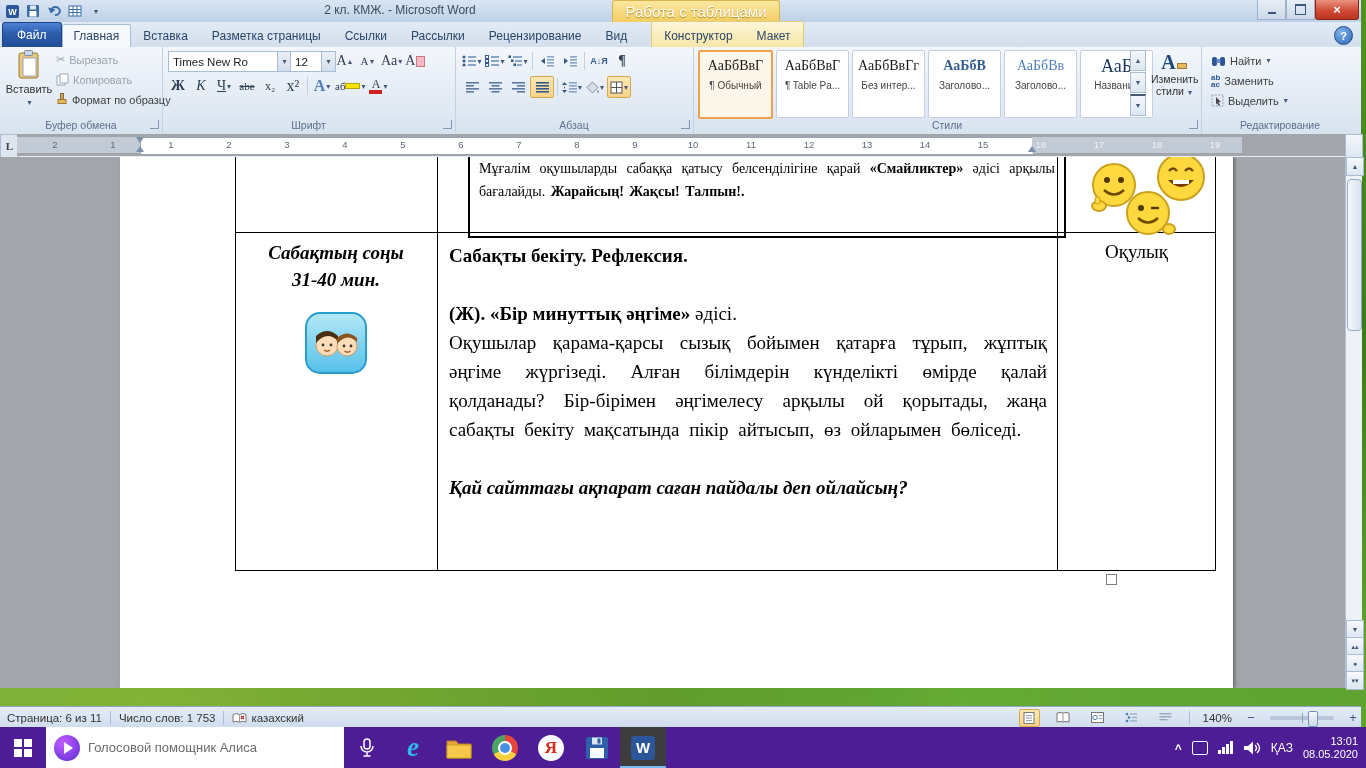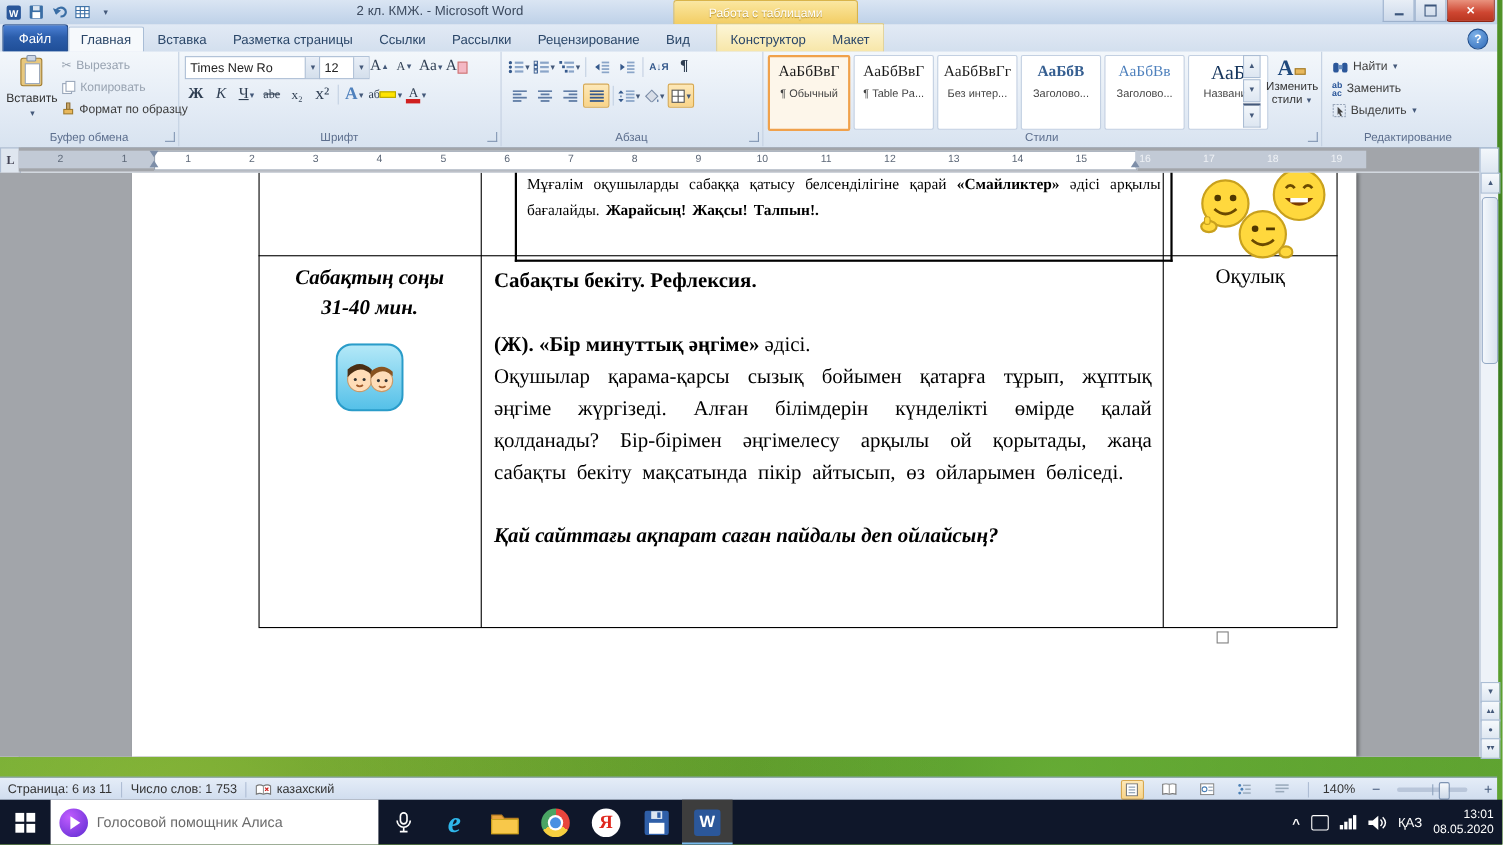--- a/index.html
+++ b/index.html
@@ -14,21 +14,21 @@
   
   .win{position:absolute;left:0;top:0;width:1361px;height:688px;background:#e7eef7;}
   .titlebar{position:absolute;left:0;top:0;width:100%;height:22px;
     background:linear-gradient(#dae5f3,#bed1e8);border-bottom:1px solid #aabfd9;}
   .qat{position:absolute;left:3px;top:2px;display:flex;align-items:center;gap:3px;}
   .qat-btn{width:18px;height:18px;display:flex;align-items:center;justify-content:center;border-radius:2px;}
   .qat-caret{font-size:8px;color:#44597a;}
   .ttl{position:absolute;left:230px;top:3px;width:340px;text-align:center;font-size:12px;color:#3c4a5e;white-space:nowrap;}
   .ctxhdr{position:absolute;left:612px;top:0;width:166px;height:21px;border-radius:3px 3px 0 0;
     background:linear-gradient(#fbe7a0,#f2cd64);border:1px solid #d9b44a;border-bottom:none;
-    color:#fff;text-shadow:0 1px 1px #b08a20;font-size:11px;display:flex;align-items:center;justify-content:center;text-align:center;}
+    color:#fff;text-shadow:0 1px 1px #b08a20;font-size:15px;display:flex;align-items:center;justify-content:center;text-align:center;}
   .wc-box{position:absolute;right:2px;top:0;display:flex;}
   .wc{width:27px;height:19px;display:flex;align-items:center;justify-content:center;
     background:linear-gradient(#e8eef6,#ccd9ea);border:1px solid #9db1cc;border-top:none;color:#3c567c;font-size:11px;}
   .wc .mingl{width:8px;border-bottom:2px solid #3c567c;height:6px;}
   .wc .maxgl{width:9px;height:8px;border:1px solid #3c567c;border-top-width:2px;}
   .wc.close{width:42px;background:linear-gradient(#e9927e,#ce4631 60%,#b83620);border-color:#8e2413;color:#fff;
     font-size:13px;font-weight:bold;border-radius:0 0 3px 3px;}
 
   
   .tabrow{position:absolute;left:0;top:22px;width:100%;height:25px;background:linear-gradient(#e2eaf5,#d3dfee);display:flex;align-items:flex-end;}
@@ -118,21 +118,21 @@
   .sbsep{width:1px;height:14px;background:#aebdd4;}
   .sb-right{margin-left:auto;display:flex;align-items:center;gap:13px;padding-right:2px;}
   .vbtn{width:19px;height:16px;display:flex;align-items:center;justify-content:center;border-radius:2px;border:1px solid transparent;}
   .vbtn.on{background:linear-gradient(#fde8b8,#f9d488);border-color:#d8a84e;}
   .ztrack{width:64px;height:4px;background:#b9c6da;border-radius:2px;position:relative;}
   .ztrack .notch{position:absolute;left:50%;top:-3px;width:1px;height:10px;background:#8fa3bd;}
   .zthumb{position:absolute;left:60%;top:-5px;width:8px;height:14px;background:linear-gradient(#f6f9fc,#cdd9e8);border:1px solid #7d93b2;border-radius:2px;}
   .zsign{font-size:13px;color:#44597a;width:12px;text-align:center;}
 
   
-  .taskbar{position:absolute;left:0;top:727px;width:1366px;height:41px;background:#0f172a;display:flex;align-items:center;color:#fff;}
+  .taskbar{position:absolute;left:0;top:727px;width:1366px;height:41px;background:#4c1d95;display:flex;align-items:center;color:#fff;}
   .tb-btn{width:46px;height:41px;display:flex;align-items:center;justify-content:center;}
   .tb-btn.active{background:#3d3d3d;box-shadow:inset 0 -2px 0 #76b9ed;}
   .winlogo{display:grid;grid-template-columns:8px 8px;grid-template-rows:8px 8px;gap:2px;}
   .winlogo i{background:#fff;}
   .alice{width:290px;height:41px;background:#fff;display:flex;align-items:center;gap:8px;padding-left:8px;}
   .alice-ic{width:26px;height:26px;border-radius:50%;background:radial-gradient(circle at 35% 30%,#c15cff,#5b2bd0);display:flex;align-items:center;justify-content:center;}
   .alice-tri{width:0;height:0;border-left:9px solid #fff;border-top:6px solid transparent;border-bottom:6px solid transparent;margin-left:2px;}
   .alice-txt{font-size:13px;color:#6b6b6b;}
   .ie{color:#2fb7ea;font-family:"Liberation Serif",serif;font-style:italic;font-weight:bold;font-size:27px;line-height:27px;}
   .chrome{width:26px;height:26px;border-radius:50%;background:conic-gradient(#e8453c 0 120deg,#f7d040 120deg 240deg,#4aa564 240deg 360deg);position:relative;}

